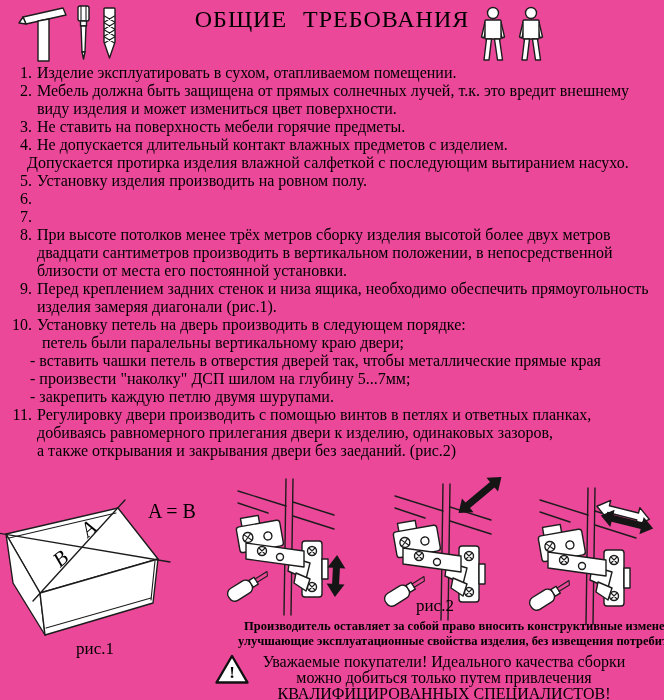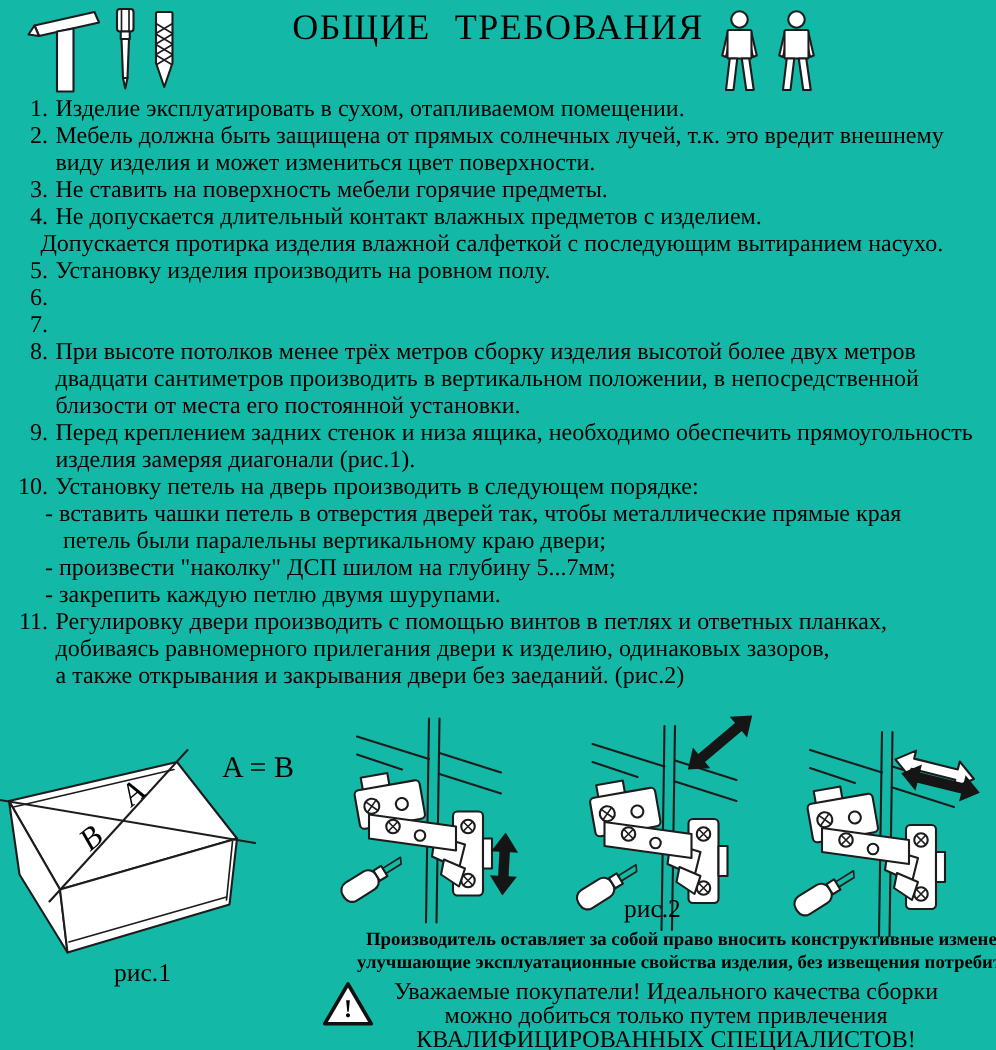--- a/index.html
+++ b/index.html
@@ -1,16 +1,16 @@
 <!DOCTYPE html>
 <html><head>
 <meta charset="utf-8">
 <style>
   html,body{margin:0;padding:0;background:#888;}
-  .page{position:relative;width:664px;height:700px;background:#14b8a6;color:#000;
+  .page{position:relative;width:664px;height:700px;background:#ec4899;color:#000;
         font-family:"Liberation Serif",serif;overflow:hidden;margin:0 auto;}
   .title{position:absolute;top:6px;left:0;width:664px;text-align:center;
          font-size:24px;letter-spacing:1px;word-spacing:9px;white-space:pre;}
   svg{position:absolute;overflow:visible;}
   .ln{fill:none;stroke:#1c1c1c;stroke-width:1.4;stroke-linecap:round;}
   .lnt{fill:none;stroke:#1c1c1c;stroke-width:1.1;stroke-linecap:round;}
   .shp{fill:#fff;stroke:#1c1c1c;stroke-width:1.4;stroke-linejoin:round;}
   .solid{fill:#151515;stroke:none;}
   .figtext{font-family:"Liberation Serif",serif;}
   
@@ -170,22 +170,22 @@
       <div class="num">9.</div>
       <div class="body">
         <div class="line">Перед креплением задних стенок и низа ящика, необходимо обеспечить прямоугольность</div>
         <div class="line">изделия замеряя диагонали (рис.1).</div>
       </div>
     </div>
     <div class="item">
       <div class="num">10.</div>
       <div class="body">
         <div class="line">Установку петель на дверь производить в следующем порядке:</div>
+        <div class="line ind">петель были паралельны вертикальному краю двери;</div>
         <div class="line dash">- вставить чашки петель в отверстия дверей так, чтобы металлические прямые края</div>
-        <div class="line ind">петель были паралельны вертикальному краю двери;</div>
         <div class="line dash">- произвести "наколку" ДСП шилом на глубину 5...7мм;</div>
         <div class="line dash">- закрепить каждую петлю двумя шурупами.</div>
       </div>
     </div>
     <div class="item">
       <div class="num">11.</div>
       <div class="body">
         <div class="line">Регулировку двери производить с помощью винтов в петлях и ответных планках,</div>
         <div class="line">добиваясь равномерного прилегания двери к изделию, одинаковых зазоров,</div>
         <div class="line">а также открывания и закрывания двери без заеданий. (рис.2)</div>

